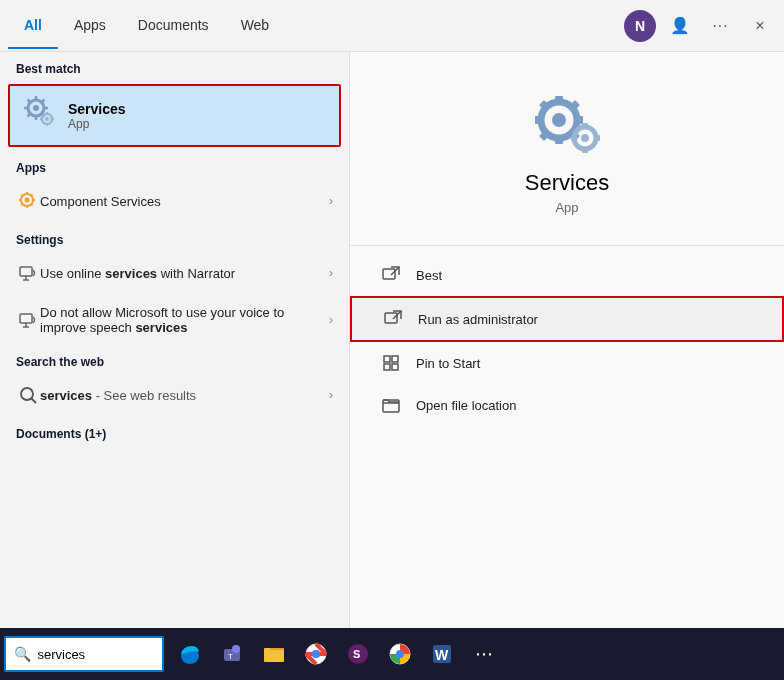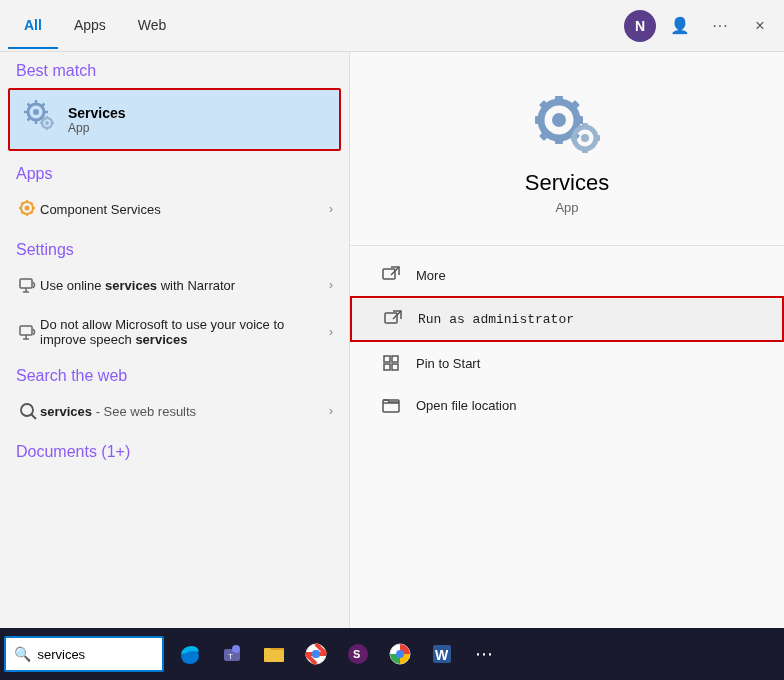--- a/index.html
+++ b/index.html
@@ -81,23 +81,23 @@
     
     .left-panel {
       width: 350px;
       background: #f3f3f3;
       overflow-y: auto;
       border-right: 1px solid #ddd;
       flex-shrink: 0;
     }
 
     .section-label {
-      font-size: 16px;
-      font-weight: 400;
-      color: #8b5cf6;
+      font-size: 12px;
+      font-weight: 700;
+      color: #0f172a;
       padding: 10px 16px 4px 16px;
       text-transform: none;
     }
 
     
     .best-match-item {
       display: flex;
       align-items: center;
       padding: 10px 14px;
       background: #cce4f7;
@@ -196,21 +196,20 @@
       display: flex;
       align-items: center;
       padding: 10px 30px;
       cursor: pointer;
       gap: 14px;
       position: relative;
     }
     .action-item.highlighted {
       background: #f0f0f0;
       border: 2px solid #c00;
-      font-family: Liberation Mono, monospace;
     }
     .action-icon {
       width: 22px;
       height: 22px;
       display: flex;
       align-items: center;
       justify-content: center;
       flex-shrink: 0;
     }
     .action-label {
@@ -265,20 +264,21 @@
 
     
     b { font-weight: 700; }
   </style>
 </head>
 <body>
 
 <div class="top-nav">
   <div class="nav-tab active">All</div>
   <div class="nav-tab">Apps</div>
+  <div class="nav-tab">Documents</div>
   <div class="nav-tab">Web</div>
   <div class="nav-right">
     <div class="avatar-circle">N</div>
     <div class="nav-icon-btn">👤</div>
     <div class="nav-icon-btn">···</div>
     <div class="nav-icon-btn">×</div>
   </div>
 </div>
 
 <div class="content-area">
@@ -409,21 +409,21 @@
     <div class="action-list">
 
       <div class="action-item">
         <div class="action-icon">
           <svg width="18" height="18" viewBox="0 0 18 18">
             <rect x="1" y="3" width="12" height="10" rx="1" fill="none" stroke="#555" stroke-width="1.5"></rect>
             <polyline points="9,1 17,1 17,9" fill="none" stroke="#555" stroke-width="1.5"></polyline>
             <line x1="17" y1="1" x2="9" y2="9" stroke="#555" stroke-width="1.5"></line>
           </svg>
         </div>
-        <div class="action-label">More</div>
+        <div class="action-label">Best</div>
       </div>
 
       <div class="action-item highlighted">
         <div class="action-icon">
           <svg width="18" height="18" viewBox="0 0 18 18">
             <rect x="1" y="3" width="12" height="10" rx="1" fill="none" stroke="#555" stroke-width="1.5"></rect>
             <polyline points="9,1 17,1 17,9" fill="none" stroke="#555" stroke-width="1.5"></polyline>
             <line x1="17" y1="1" x2="9" y2="9" stroke="#555" stroke-width="1.5"></line>
           </svg>
         </div>

